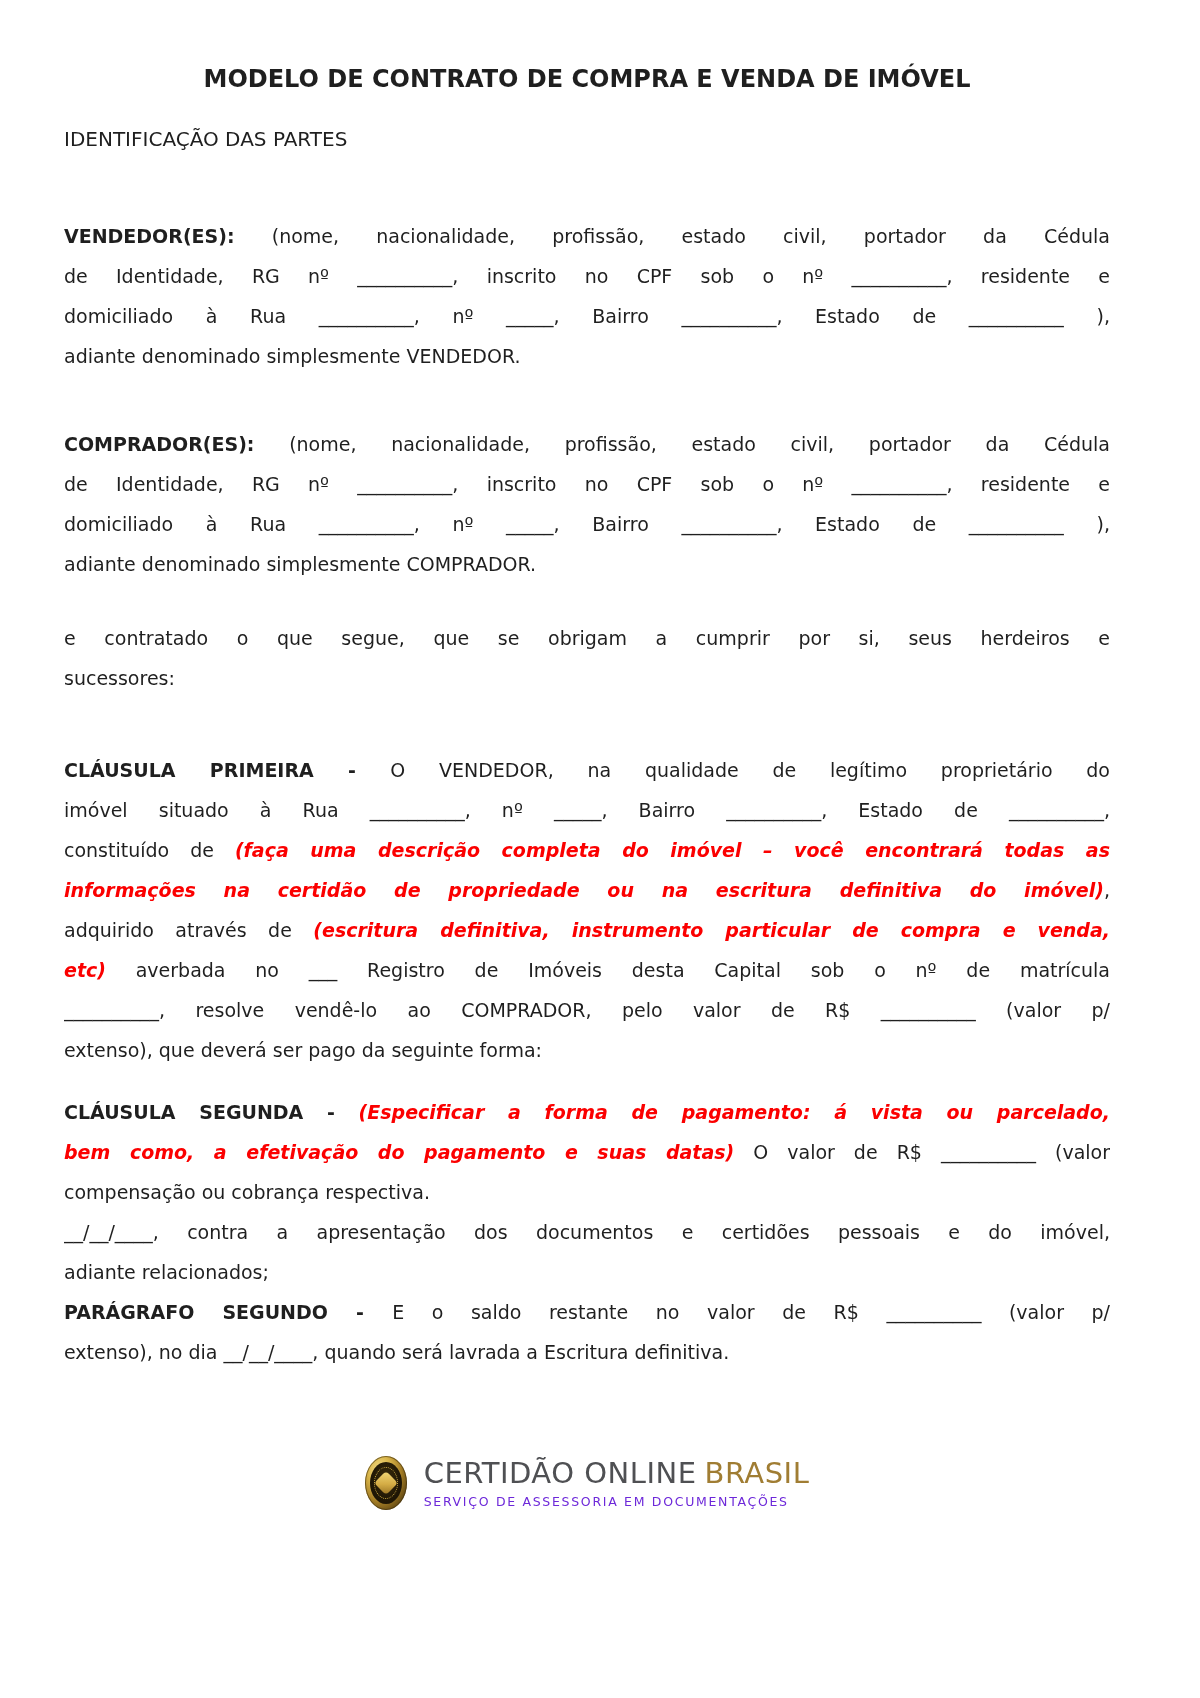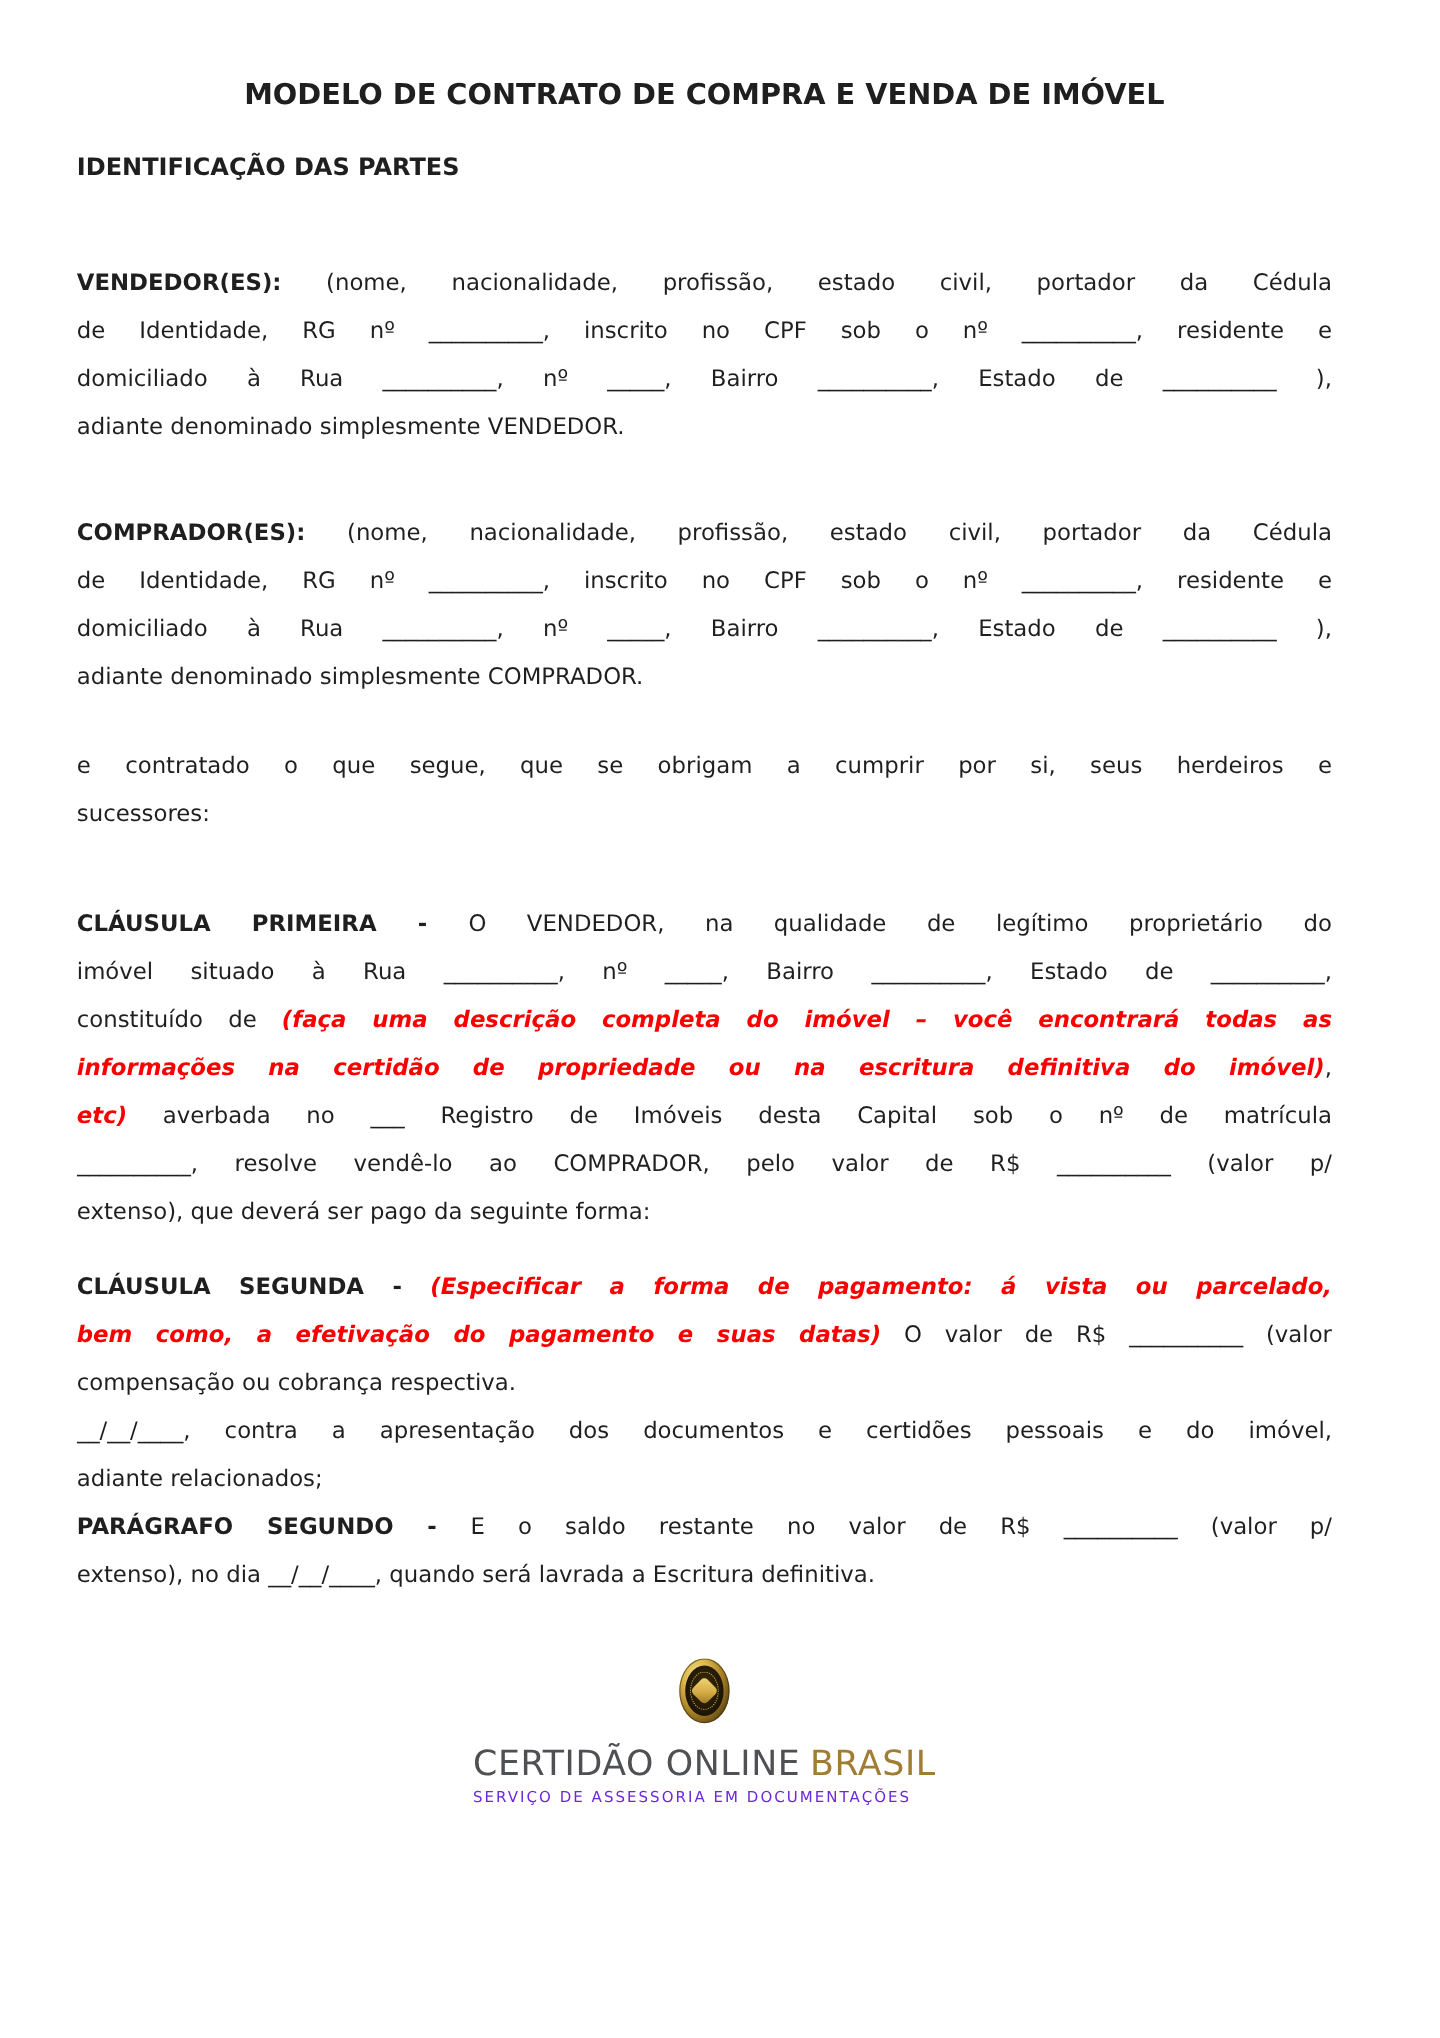--- a/index.html
+++ b/index.html
@@ -12,38 +12,38 @@
     box-sizing:border-box;
     width:1200px;height:1698px;
     padding:64px 90px 0 64px;
     overflow:hidden;
   }
   .title{
     font-size:24px;line-height:30px;font-weight:700;
     text-align:center;margin:0 0 32px 0;
   }
   .subtitle{
-    font-size:20px;line-height:26px;font-weight:700;
+    font-size:20px;line-height:26px;font-weight:400;
     margin:0 0 64px 0;
   }
   .para{margin:0;}
   .line{
     font-size:19px;line-height:40px;height:40px;
     text-align:justify;
     text-align-last:justify;
     white-space:normal;
     overflow:hidden;
   }
   .line.last{text-align-last:left;}
   .b{font-weight:700;}
   .r{color:#fb0000;font-style:italic;font-weight:700;}
   
   .footer{
     display:flex;justify-content:center;align-items:center;
-    gap:17px;margin-top:70px;height:82px;flex-direction:column;
+    gap:17px;margin-top:70px;height:82px;
   }
   .medal{
     position:relative;width:42px;height:54px;border-radius:50%;
     background:radial-gradient(ellipse at 35% 28%, #f6e18c 0%, #d9b54a 30%, #a67f26 55%, #5d4412 80%, #33250a 100%);
     box-shadow:0 0 0 1px rgba(60,45,10,.6) inset;
     flex:0 0 auto;
   }
   .medal-inner{
     position:absolute;left:5px;top:6px;right:5px;bottom:6px;
     border-radius:50%;
@@ -94,20 +94,21 @@
       </div>
       <div class="para" style="margin-top: 34px;">
         <div class="line"><span>e contratado o que segue, que se obrigam a cumprir por si, seus herdeiros e</span></div>
         <div class="line last"><span>sucessores:</span></div>
       </div>
       <div class="para" style="margin-top: 52px;">
         <div class="line"><span class="b">CLÁUSULA PRIMEIRA - </span><span> O VENDEDOR, na qualidade de legítimo proprietário do</span></div>
         <div class="line"><span>imóvel situado à Rua __________, nº _____, Bairro __________, Estado de __________,</span></div>
         <div class="line"><span>constituído de </span><span class="r">(faça uma descrição completa do imóvel – você encontrará todas as</span></div>
         <div class="line"><span class="r">informações na certidão de propriedade ou na escritura definitiva do imóvel)</span><span>,</span></div>
+        <div class="line"><span>adquirido através de </span><span class="r">(escritura definitiva, instrumento particular de compra e venda,</span></div>
         <div class="line"><span class="r">etc)</span><span> averbada no ___ Registro de Imóveis desta Capital sob o nº de matrícula</span></div>
         <div class="line"><span>__________, resolve vendê-lo ao COMPRADOR, pelo valor de R$ __________ (valor p/</span></div>
         <div class="line last"><span>extenso), que deverá ser pago da seguinte forma:</span></div>
       </div>
       <div class="para" style="margin-top: 22px;">
         <div class="line"><span class="b">CLÁUSULA SEGUNDA - </span><span class="r">(Especificar a forma de pagamento: á vista ou parcelado,</span></div>
         <div class="line"><span class="r">bem como, a efetivação do pagamento e suas datas)</span><span> O valor de R$ __________ (valor</span></div>
         <div class="line last"><span>compensação ou cobrança respectiva.</span></div>
       </div>
       <div class="para">

